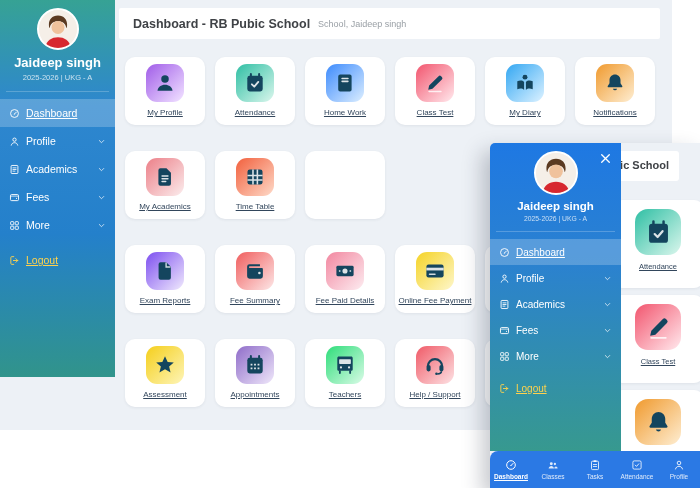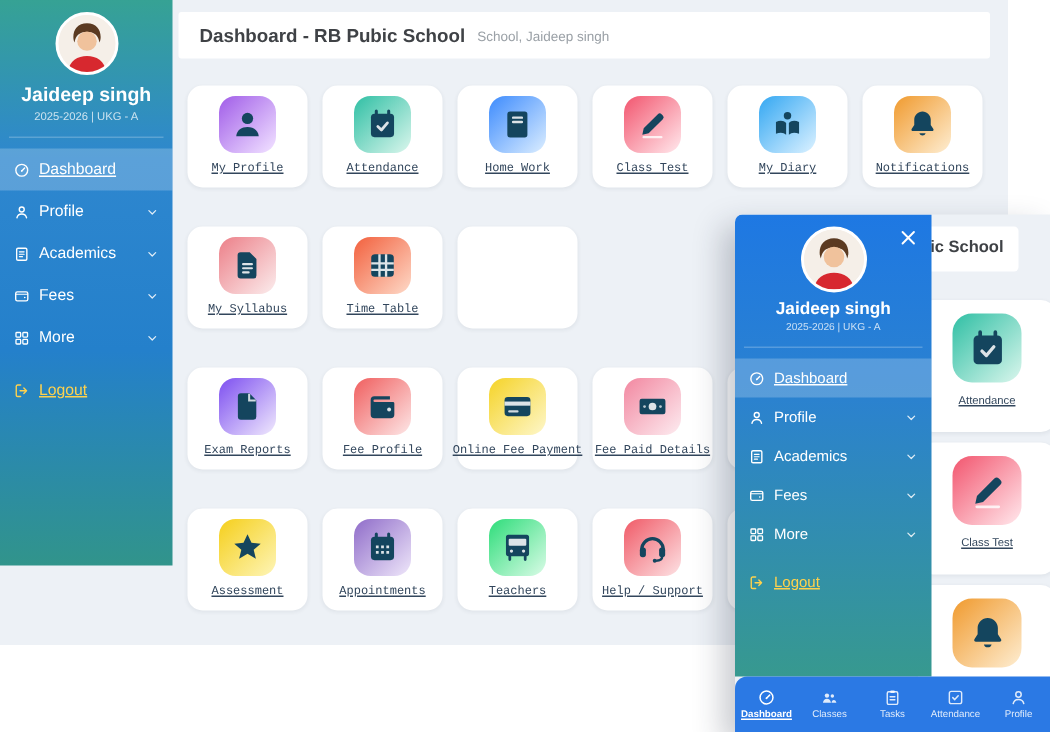--- a/index.html
+++ b/index.html
@@ -26,21 +26,21 @@
   .mi svg.chev { width:9px; height:9px; color:rgba(255,255,255,.85); }
   .mi.logout { color:#ffd24d; margin-top:7px; }
   .mi.logout svg.mico { color:#ffd24d; }
 
   .content { position:absolute; left:115px; top:0; right:0; bottom:0; }
   .topbar { position:absolute; left:4px; top:8px; width:541px; height:31px; background:#fff;
             display:flex; align-items:center; gap:8px; padding:0 14px; border-radius:2px; }
   .title { font-size:12.5px; font-weight:bold; color:#3f4246; white-space:nowrap; }
   .welcome { font-size:9px; color:#9aa0a6; white-space:nowrap; }
 
-  .tiles { position:absolute; left:10px; top:57px;font-family:Liberation Mono, monospace; }
+  .tiles { position:absolute; left:10px; top:57px; }
   .trow { display:flex; gap:10px; margin-bottom:26px; }
   .card { width:80px; height:68px; background:#fff; border-radius:10px; box-shadow:0 1px 3px rgba(30,40,60,.07);
           display:flex; flex-direction:column; align-items:center; padding-top:7px; cursor:pointer; }
   .t-ico { width:38px; height:38px; border-radius:11px; display:flex; align-items:center; justify-content:center; }
   .t-ico svg { width:22px; height:22px; fill:#14455e; }
   .t-label { font-size:8px; color:#32465c; text-decoration:underline; margin-top:6px; white-space:nowrap; }
 
   
   .mobile { position:absolute; left:490px; top:143px; width:210px; height:345px; background:#edf1f6;
             border-radius:5px 0 0 0; box-shadow:-8px 8px 20px rgba(30,40,60,.25); overflow:hidden; }
@@ -215,21 +215,21 @@
             </div>
           </div>
           <div class="trow">
             <div class="card">
               <div class="t-ico" style="background:linear-gradient(135deg,#ec7f88 0%,#fae4e5 92%)">
                 <svg class="tsvg" viewBox="0 0 24 24">
                   <path d="M7 2.4h6.6l4.9 4.9v12a2.2 2.2 0 0 1-2.2 2.2H7a2.2 2.2 0 0 1-2.2-2.2V4.6A2.2 2.2 0 0 1 7 2.4z"></path>
                   <path d="M8.8 11h6.4M8.8 14h6.4M8.8 17h4" stroke="rgba(255,255,255,.85)" stroke-width="1.6" stroke-linecap="round" fill="none"></path>
                 </svg>
               </div>
-              <span class="t-label">My Syllabus</span>
+              <span class="t-label">My Academics</span>
             </div>
             <div class="card">
               <div class="t-ico" style="background:linear-gradient(135deg,#f2603d 0%,#fdd0bd 92%)">
                 <svg class="tsvg" viewBox="0 0 24 24">
                   <rect x="3.8" y="3.8" width="16.4" height="16.4" rx="2.6"></rect>
                   <path d="M3.8 10.4h16.4M3.8 15.2h16.4M9.8 3.8v16.4M14.6 3.8v16.4" stroke="rgba(255,255,255,.85)" stroke-width="1.7" fill="none"></path>
                 </svg>
               </div>
               <span class="t-label">Time Table</span>
             </div>
@@ -245,42 +245,42 @@
               </div>
               <span class="t-label">Exam Reports</span>
             </div>
             <div class="card">
               <div class="t-ico" style="background:linear-gradient(135deg,#f05e5e 0%,#fcdcdc 92%)">
                 <svg class="tsvg" viewBox="0 0 24 24">
                   <path d="M3.4 7.2A2.7 2.7 0 0 1 6.1 4.5h11.3v2.4H6.3a.9.9 0 0 0 0 1.8h13.3a1 1 0 0 1 1 1v8.1a2.7 2.7 0 0 1-2.7 2.7H6.1a2.7 2.7 0 0 1-2.7-2.7z"></path>
                   <circle cx="16.8" cy="14.2" r="1.4" fill="rgba(255,255,255,.85)"></circle>
                 </svg>
               </div>
-              <span class="t-label">Fee Profile</span>
-            </div>
-            <div class="card">
-              <div class="t-ico" style="background:linear-gradient(135deg,#f5d327 0%,#fdf4bd 92%)">
-                <svg class="tsvg" viewBox="0 0 24 24">
-                  <rect x="2.6" y="5" width="18.8" height="14" rx="2.4"></rect>
-                  <rect x="2.6" y="8.4" width="18.8" height="3" fill="rgba(255,255,255,.85)"></rect>
-                  <path d="M6 15.6h6" stroke="rgba(255,255,255,.8)" stroke-width="1.6" stroke-linecap="round" fill="none"></path>
-                </svg>
-              </div>
-              <span class="t-label">Online Fee Payment</span>
+              <span class="t-label">Fee Summary</span>
             </div>
             <div class="card">
               <div class="t-ico" style="background:linear-gradient(135deg,#f287a0 0%,#fce4ea 92%)">
                 <svg class="tsvg" viewBox="0 0 24 24">
                   <rect x="2.6" y="6.4" width="18.8" height="11.2" rx="1.6"></rect>
                   <circle cx="12" cy="12" r="2.8" fill="rgba(255,255,255,.85)"></circle>
                   <circle cx="6.2" cy="12" r="1" fill="rgba(255,255,255,.7)"></circle>
                   <circle cx="17.8" cy="12" r="1" fill="rgba(255,255,255,.7)"></circle>
                 </svg>
               </div>
               <span class="t-label">Fee Paid Details</span>
+            </div>
+            <div class="card">
+              <div class="t-ico" style="background:linear-gradient(135deg,#f5d327 0%,#fdf4bd 92%)">
+                <svg class="tsvg" viewBox="0 0 24 24">
+                  <rect x="2.6" y="5" width="18.8" height="14" rx="2.4"></rect>
+                  <rect x="2.6" y="8.4" width="18.8" height="3" fill="rgba(255,255,255,.85)"></rect>
+                  <path d="M6 15.6h6" stroke="rgba(255,255,255,.8)" stroke-width="1.6" stroke-linecap="round" fill="none"></path>
+                </svg>
+              </div>
+              <span class="t-label">Online Fee Payment</span>
             </div>
             <div class="card"></div>
           </div>
           <div class="trow">
             <div class="card">
               <div class="t-ico" style="background:linear-gradient(135deg,#f5cf1b 0%,#fdf2ab 92%)">
                 <svg class="tsvg" viewBox="0 0 24 24">
                   <path d="M12 2.4l2.9 6.2 6.7.6-5.1 4.4 1.6 6.6-6.1-3.7-6.1 3.7 1.6-6.6-5.1-4.4 6.7-.6z"></path>
                 </svg>
               </div>

